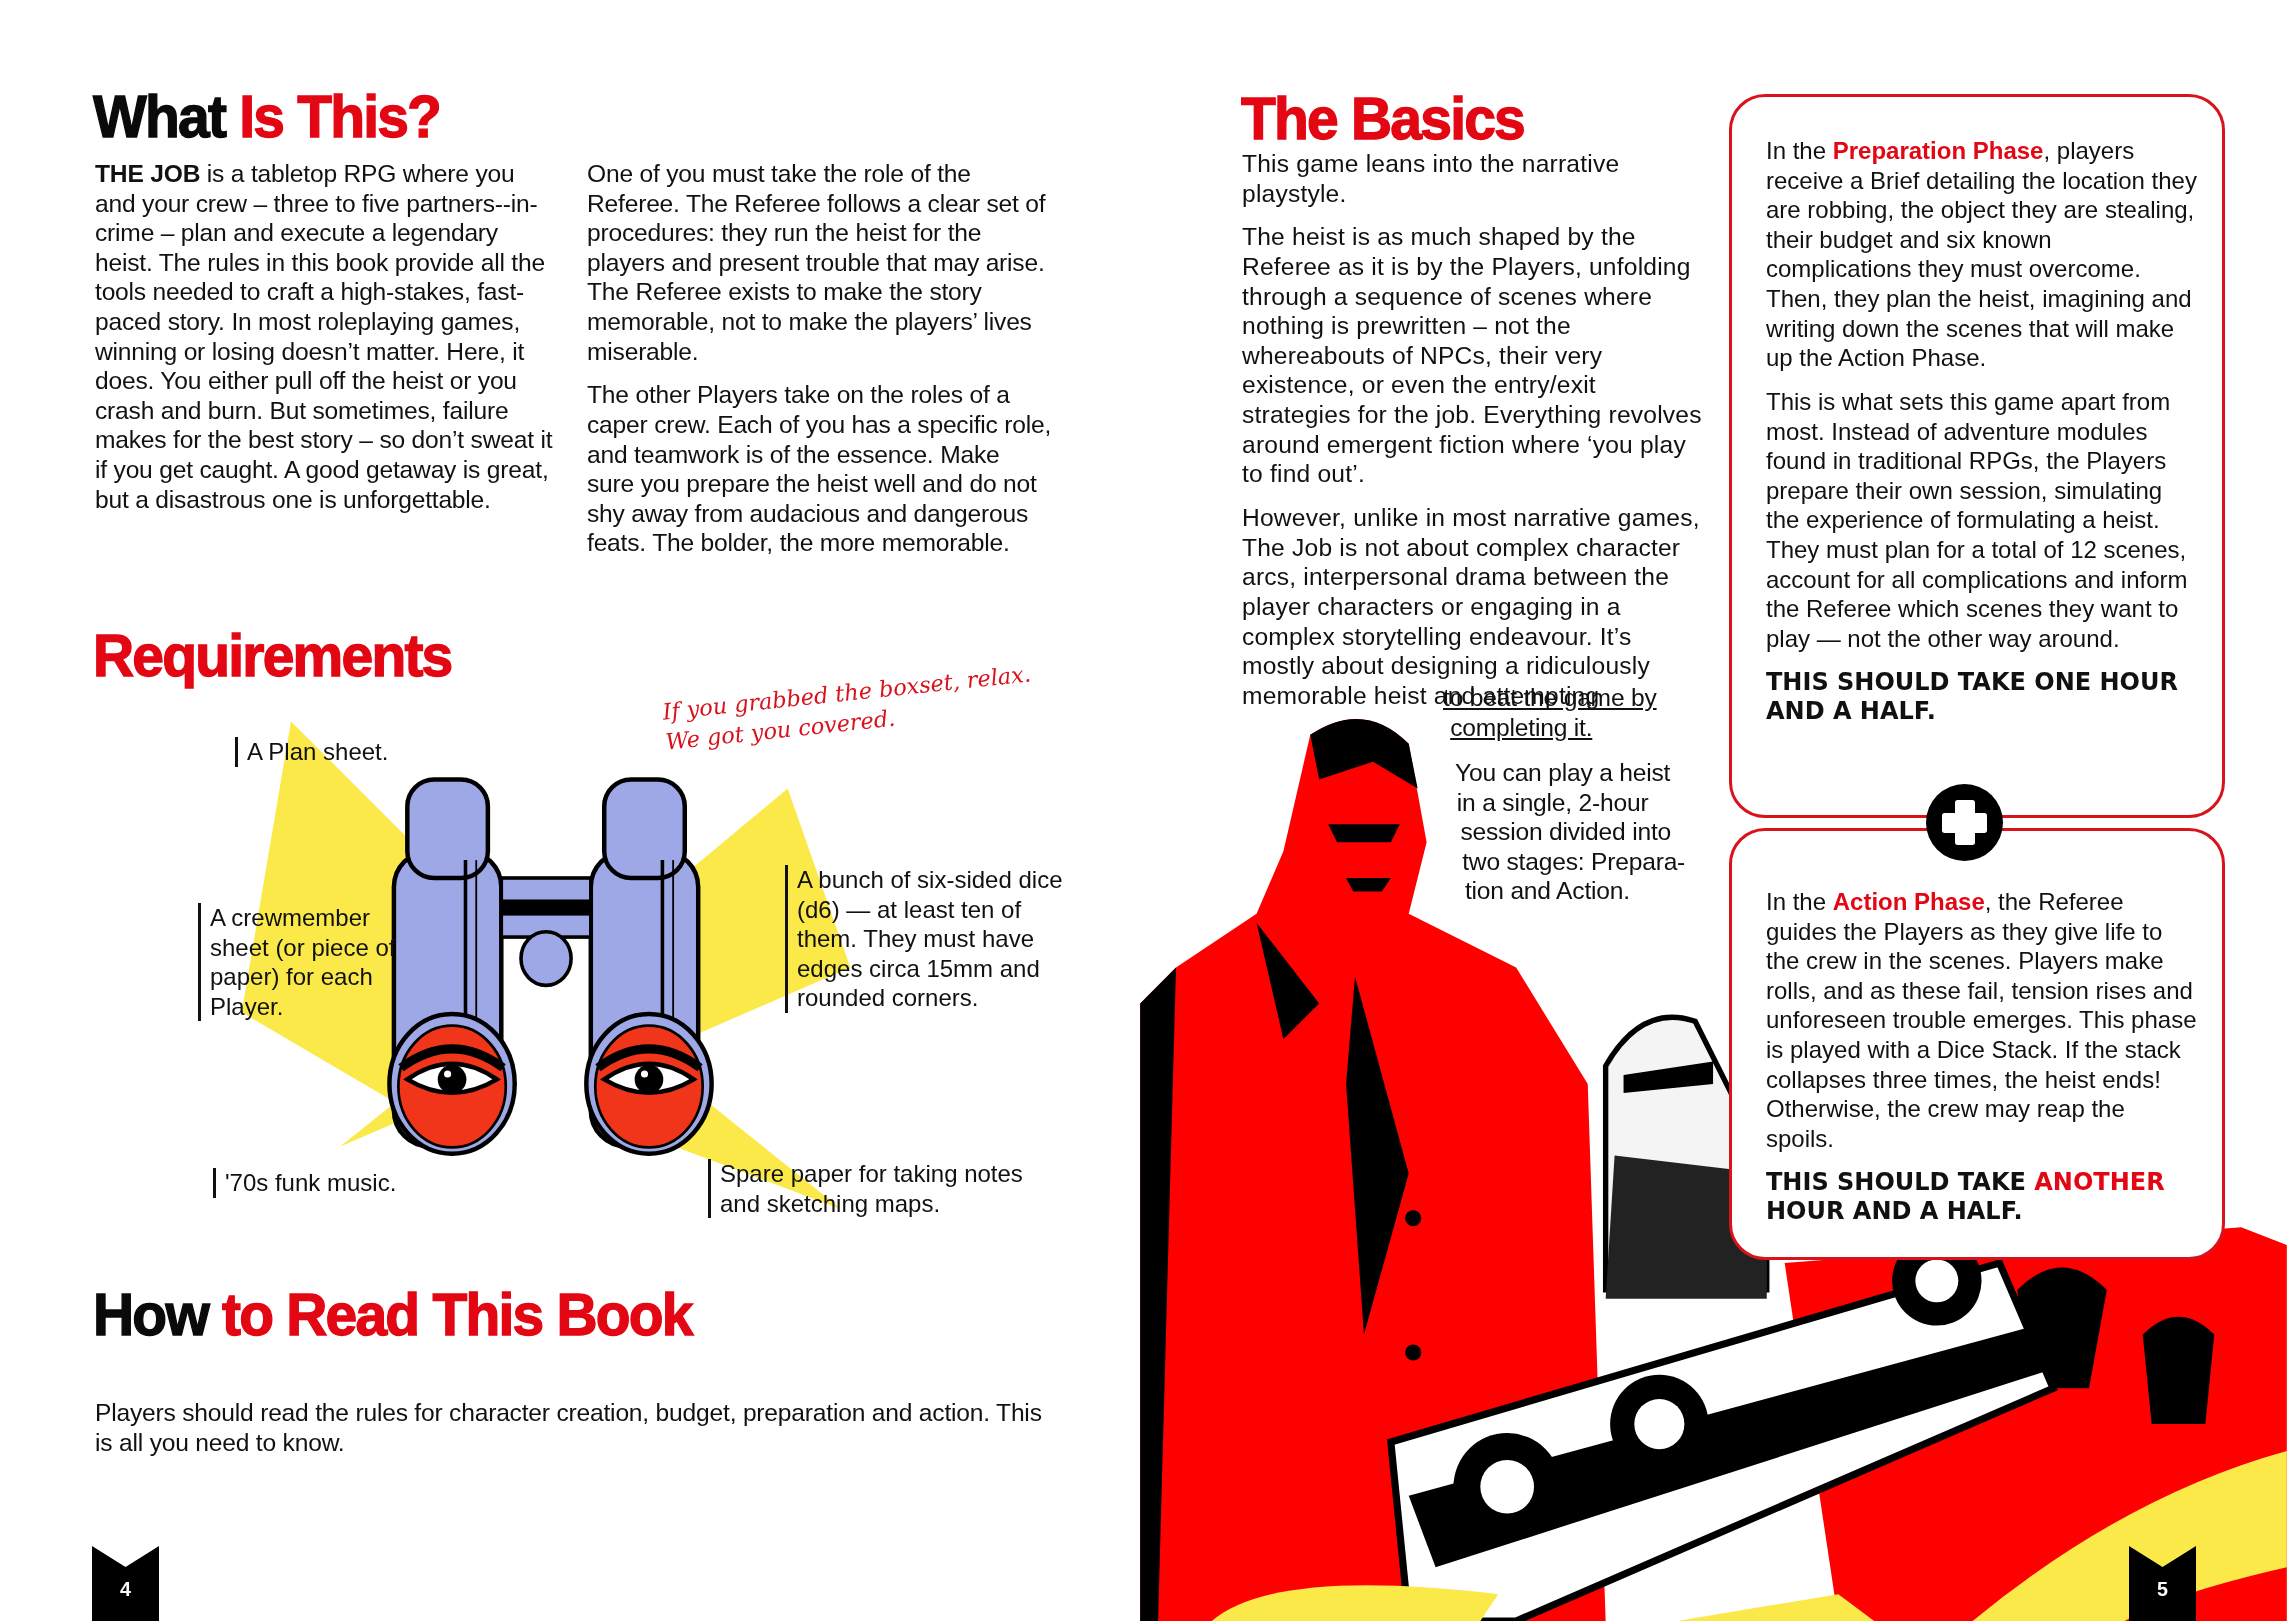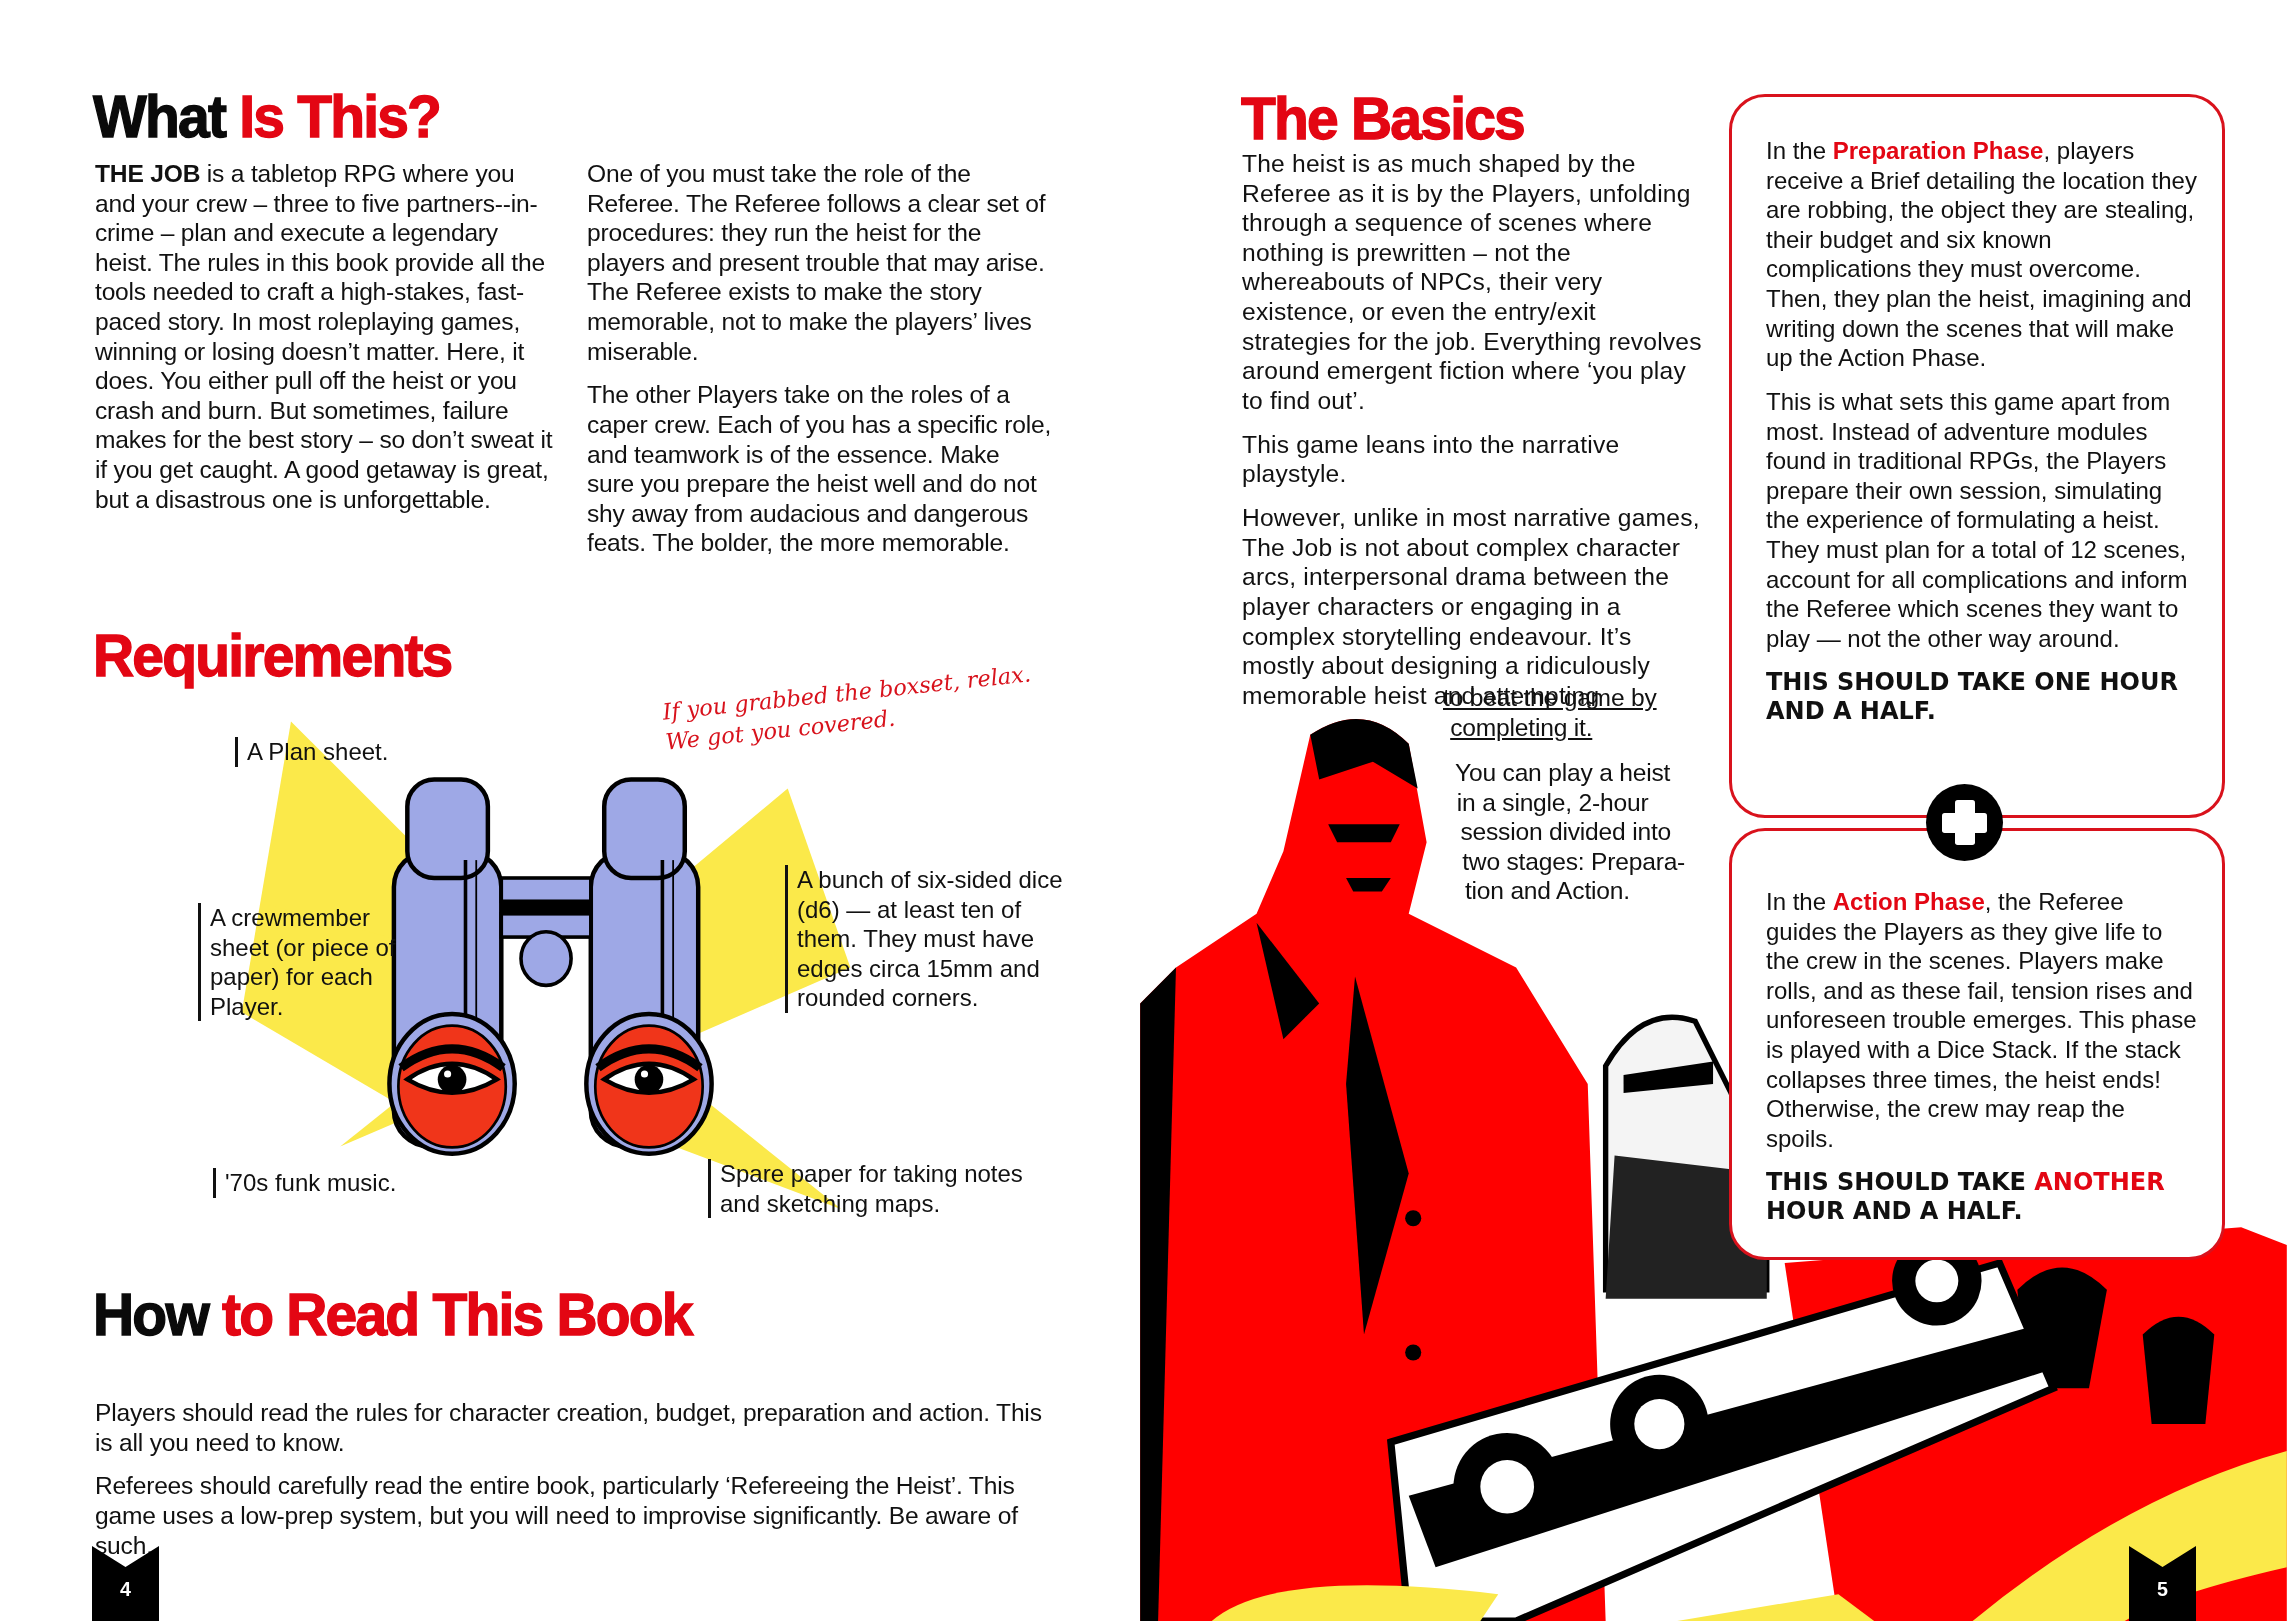--- a/index.html
+++ b/index.html
@@ -106,21 +106,20 @@
   <div class="req" style="left:213px; top:1168px; width:233px;">'70s funk music.</div>
   <div class="req" style="left:708px; top:1159px; width:340px;">Spare paper for taking notes and sketching maps.</div>
 
   <div class="abs h1" style="left:93px; top:1286px;">
     <span class="blk">How</span>
     <span class="red">to Read This Book</span>
   </div>
 
   <div class="abs body" style="left:95px; top:1398px; width:967px;">
     <p>Players should read the rules for character creation, budget, preparation and action. This is all you need to know.</p>
-    <p>Referees should carefully read the entire book, particularly ‘Refereeing the Heist’. This game uses a low-prep system, but you will need to improvise significantly. Be aware of such.</p>
   </div>
 
   <div class="pagenum" style="left:92px; top:1546px;">4</div>
 </div>
 
 <div>
 
   <svg class="abs" style="left:1140px; top:708px;" width="1147" height="913" viewBox="0 0 1281 1020">
 
     <path d="M190,30 Q250,-10 300,40 L320,150 L300,230 L420,290 L500,420 L520,1020 L0,1020 L0,330 L40,290 L130,230 L160,160 Z" fill="#ff0000"></path>
@@ -151,22 +150,22 @@
       <circle cx="890" cy="640" r="24" fill="#fff"></circle>
 
     <path d="M80,1020 Q150,960 400,990 L380,1020 Z" fill="#fbe94a"></path>
     <path d="M930,1020 Q1100,880 1281,830 L1281,960 Q1150,990 1100,1020 Z" fill="#fbe94a"></path>
     <path d="M600,1020 L780,990 L820,1020 Z" fill="#fbe94a"></path>
   </svg>
 
   <div class="abs h1 red" style="left:1241px; top:90px;">The Basics</div>
 
   <div class="abs body" style="left:1242px; top:149px; width:466px; letter-spacing:0.2px;">
+    <p>This game leans into the narrative playstyle.</p>
     <p>The heist is as much shaped by the Referee as it is by the Players, unfolding through a sequence of scenes where nothing is prewritten – not the whereabouts of NPCs, their very existence, or even the entry/exit strategies for the job. Everything revolves around emergent fiction where ‘you play to find out’.</p>
-    <p>This game leans into the narrative playstyle.</p>
     <p style="margin-bottom:0">However, unlike in most narrative games, The Job is not about complex character arcs, interpersonal drama between the player characters or engaging in a complex storytelling endeavour. It’s mostly about designing a ridiculously memorable heist and attempting</p>
   </div>
 
   <div class="abs body" style="left:1443px; top:683px;text-decoration:underline;">
     <div>to beat the game by</div>
     <div style="padding-left:7.2px">completing it.</div>
   </div>
 
   <div class="abs body" style="left:1455px; top:758px;">
     <div>You can play a heist</div>

